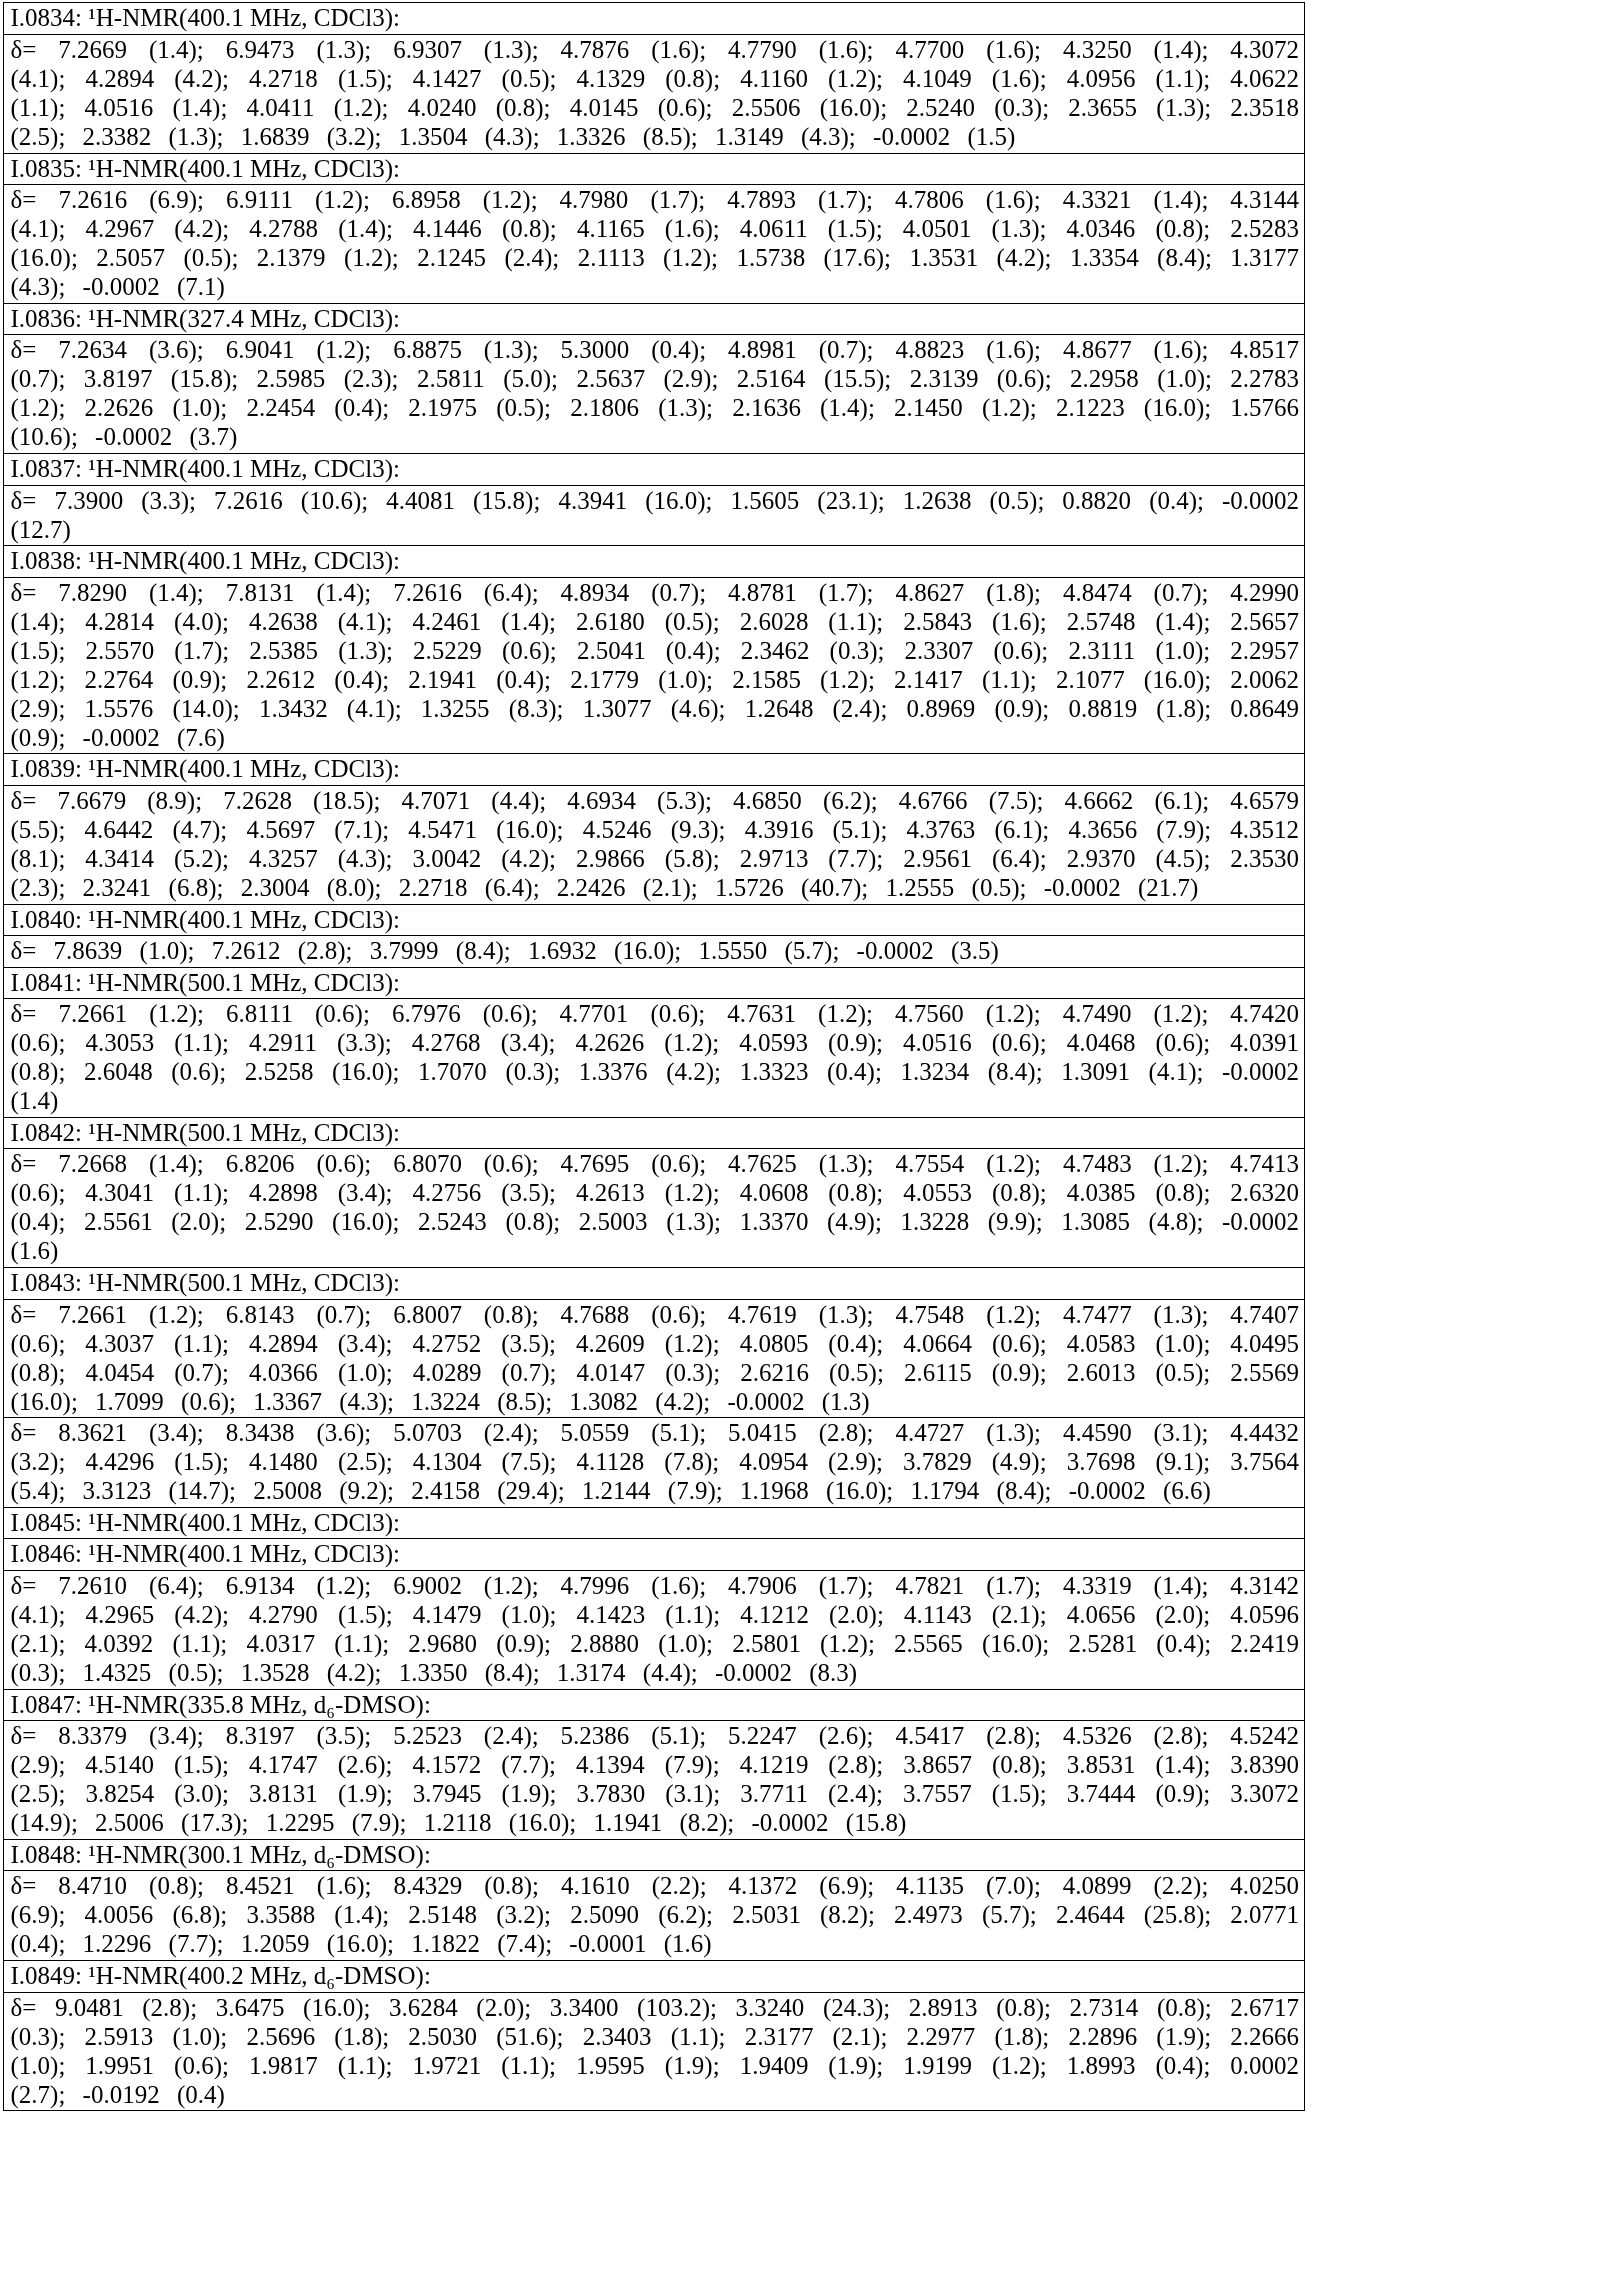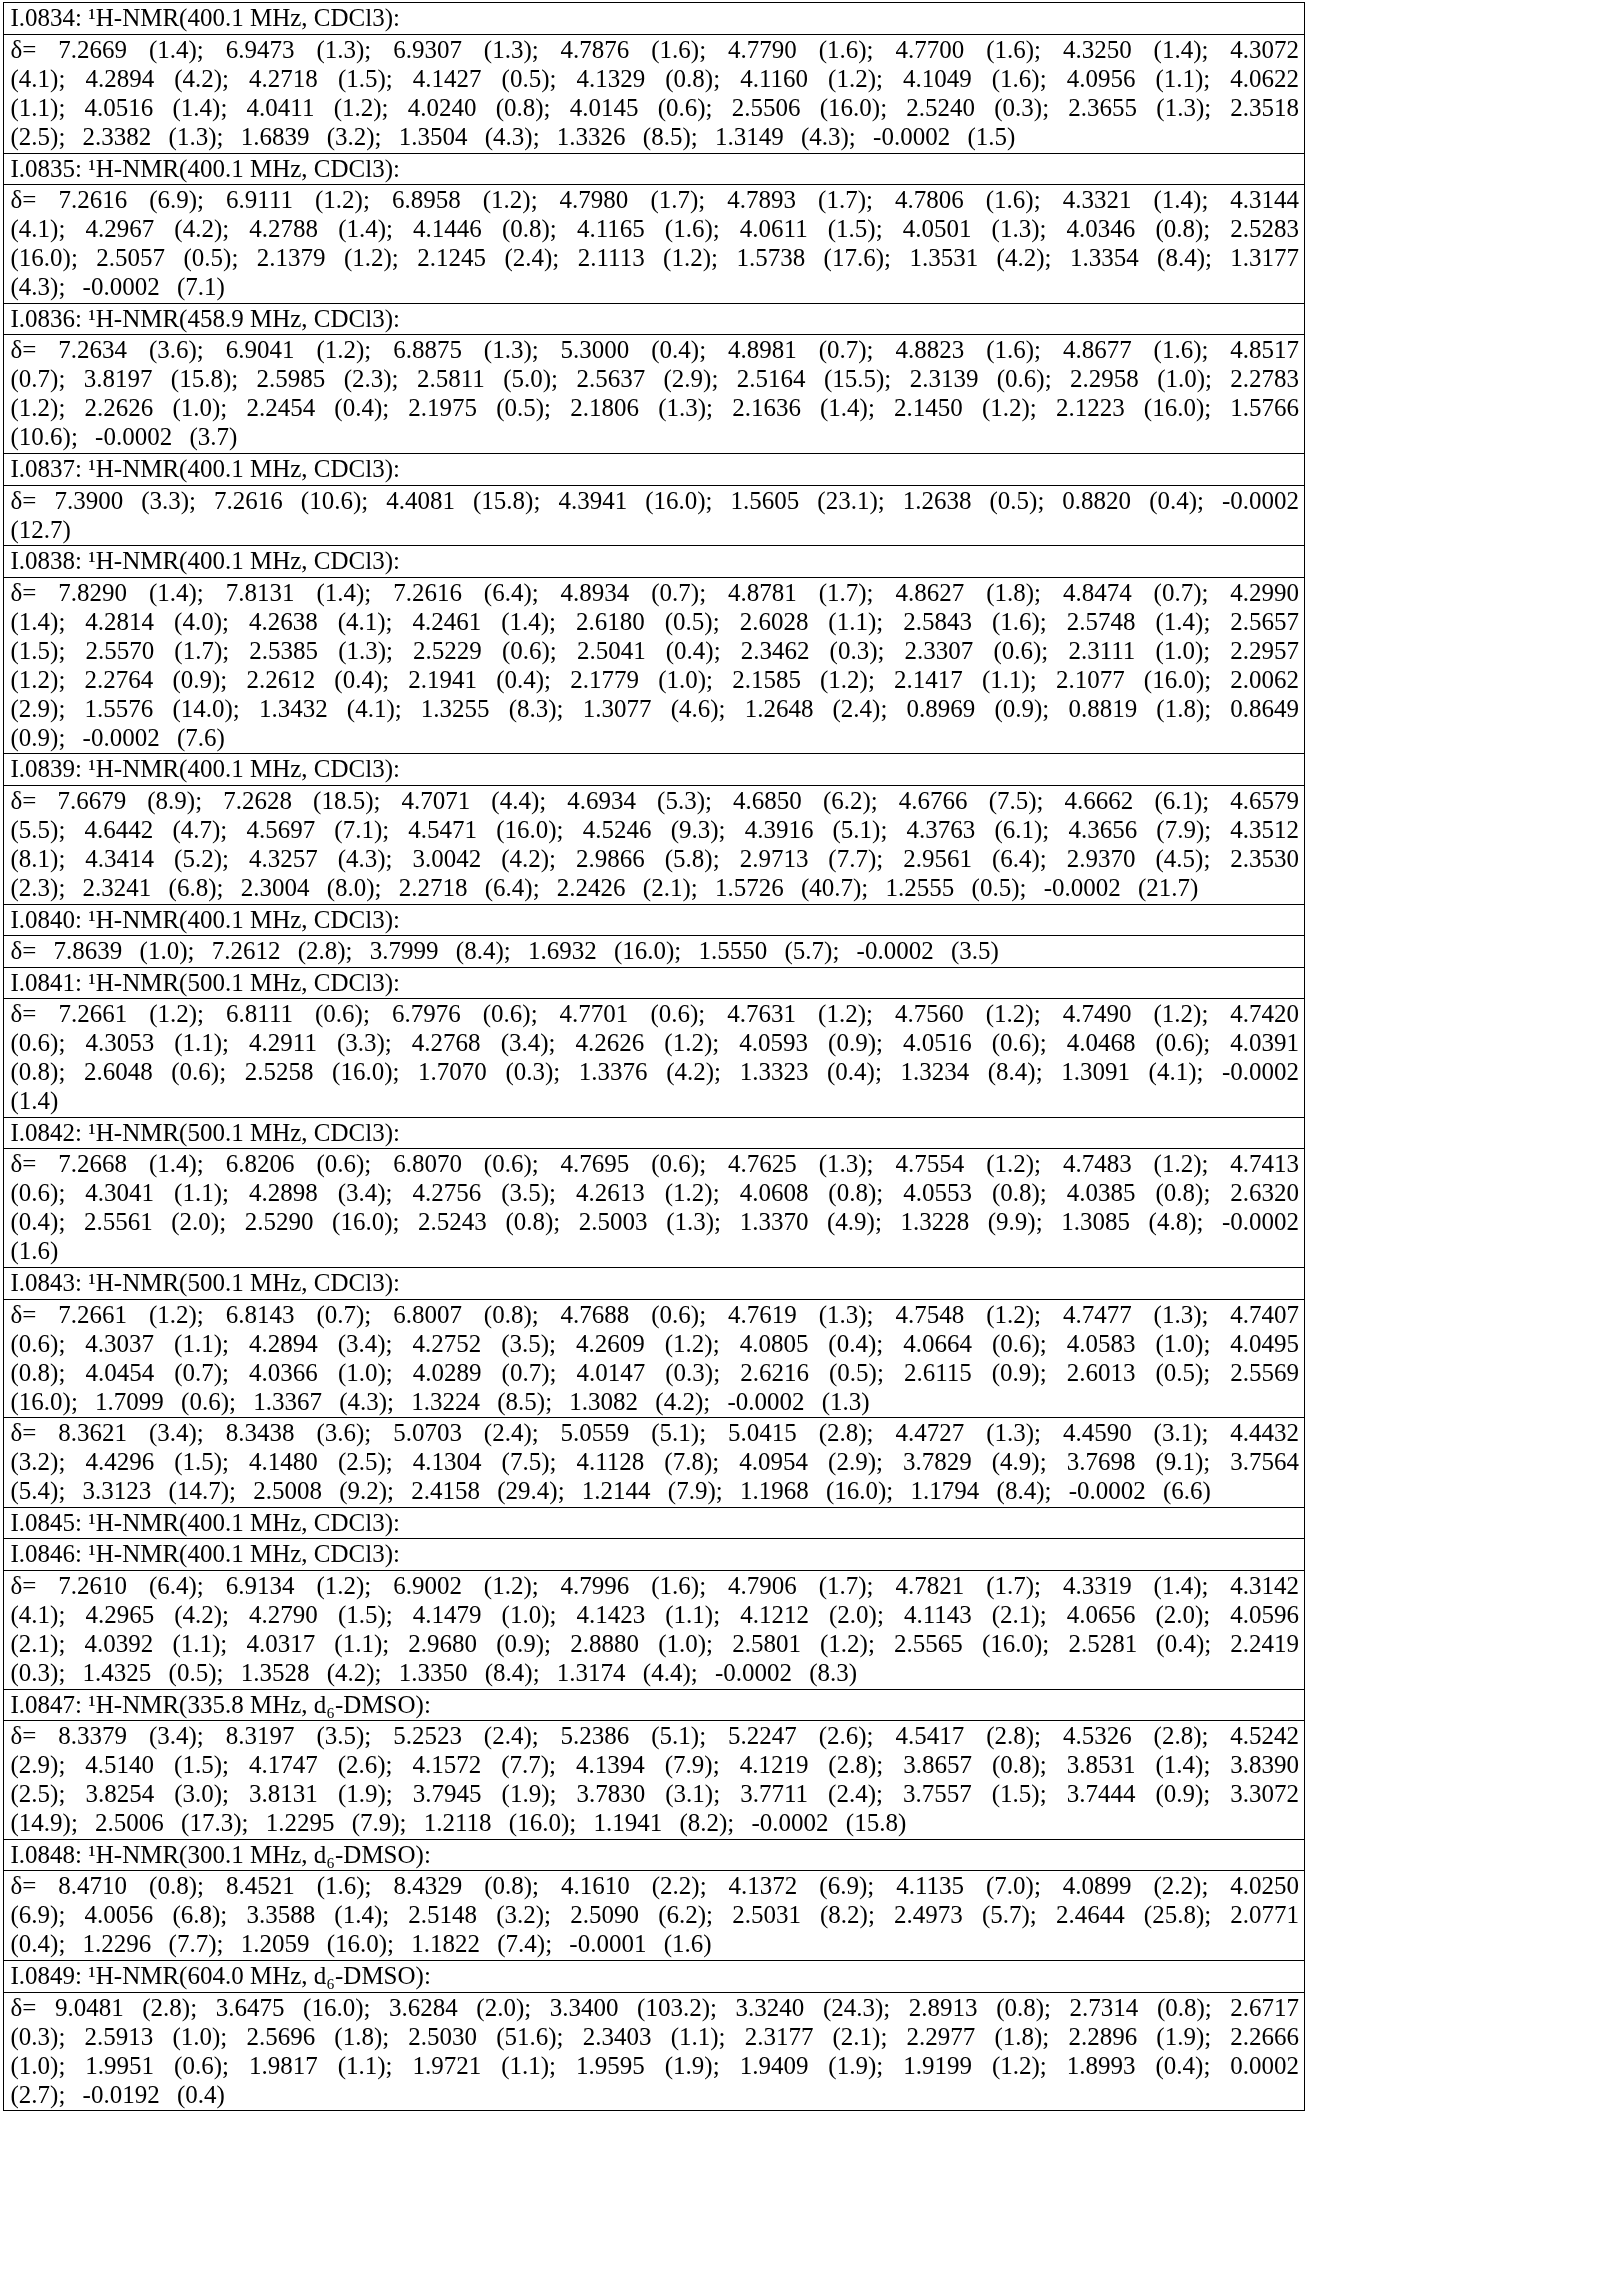--- a/index.html
+++ b/index.html
@@ -55,21 +55,21 @@
         <tr>
           <td class="cell peaks-cell">δ= 7.2669 (1.4); 6.9473 (1.3); 6.9307 (1.3); 4.7876 (1.6); 4.7790 (1.6); 4.7700 (1.6); 4.3250 (1.4); 4.3072 (4.1); 4.2894 (4.2); 4.2718 (1.5); 4.1427 (0.5); 4.1329 (0.8); 4.1160 (1.2); 4.1049 (1.6); 4.0956 (1.1); 4.0622 (1.1); 4.0516 (1.4); 4.0411 (1.2); 4.0240 (0.8); 4.0145 (0.6); 2.5506 (16.0); 2.5240 (0.3); 2.3655 (1.3); 2.3518 (2.5); 2.3382 (1.3); 1.6839 (3.2); 1.3504 (4.3); 1.3326 (8.5); 1.3149 (4.3); -0.0002 (1.5)</td>
         </tr>
         <tr>
           <td class="cell header-cell">I.0835: ¹H-NMR(400.1 MHz, CDCl3):</td>
         </tr>
         <tr>
           <td class="cell peaks-cell">δ= 7.2616 (6.9); 6.9111 (1.2); 6.8958 (1.2); 4.7980 (1.7); 4.7893 (1.7); 4.7806 (1.6); 4.3321 (1.4); 4.3144 (4.1); 4.2967 (4.2); 4.2788 (1.4); 4.1446 (0.8); 4.1165 (1.6); 4.0611 (1.5); 4.0501 (1.3); 4.0346 (0.8); 2.5283 (16.0); 2.5057 (0.5); 2.1379 (1.2); 2.1245 (2.4); 2.1113 (1.2); 1.5738 (17.6); 1.3531 (4.2); 1.3354 (8.4); 1.3177 (4.3); -0.0002 (7.1)</td>
         </tr>
         <tr>
-          <td class="cell header-cell">I.0836: ¹H-NMR(458.9 MHz, CDCl3):</td>
+          <td class="cell header-cell">I.0836: ¹H-NMR(327.4 MHz, CDCl3):</td>
         </tr>
         <tr>
           <td class="cell peaks-cell">δ= 7.2634 (3.6); 6.9041 (1.2); 6.8875 (1.3); 5.3000 (0.4); 4.8981 (0.7); 4.8823 (1.6); 4.8677 (1.6); 4.8517 (0.7); 3.8197 (15.8); 2.5985 (2.3); 2.5811 (5.0); 2.5637 (2.9); 2.5164 (15.5); 2.3139 (0.6); 2.2958 (1.0); 2.2783 (1.2); 2.2626 (1.0); 2.2454 (0.4); 2.1975 (0.5); 2.1806 (1.3); 2.1636 (1.4); 2.1450 (1.2); 2.1223 (16.0); 1.5766 (10.6); -0.0002 (3.7)</td>
         </tr>
         <tr>
           <td class="cell header-cell">I.0837: ¹H-NMR(400.1 MHz, CDCl3):</td>
         </tr>
         <tr>
           <td class="cell peaks-cell">δ= 7.3900 (3.3); 7.2616 (10.6); 4.4081 (15.8); 4.3941 (16.0); 1.5605 (23.1); 1.2638 (0.5); 0.8820 (0.4); -0.0002 (12.7)</td>
         </tr>
@@ -127,21 +127,21 @@
         <tr>
           <td class="cell peaks-cell">δ= 8.3379 (3.4); 8.3197 (3.5); 5.2523 (2.4); 5.2386 (5.1); 5.2247 (2.6); 4.5417 (2.8); 4.5326 (2.8); 4.5242 (2.9); 4.5140 (1.5); 4.1747 (2.6); 4.1572 (7.7); 4.1394 (7.9); 4.1219 (2.8); 3.8657 (0.8); 3.8531 (1.4); 3.8390 (2.5); 3.8254 (3.0); 3.8131 (1.9); 3.7945 (1.9); 3.7830 (3.1); 3.7711 (2.4); 3.7557 (1.5); 3.7444 (0.9); 3.3072 (14.9); 2.5006 (17.3); 1.2295 (7.9); 1.2118 (16.0); 1.1941 (8.2); -0.0002 (15.8)</td>
         </tr>
         <tr>
           <td class="cell header-cell">I.0848: ¹H-NMR(300.1 MHz, d₆-DMSO):</td>
         </tr>
         <tr>
           <td class="cell peaks-cell">δ= 8.4710 (0.8); 8.4521 (1.6); 8.4329 (0.8); 4.1610 (2.2); 4.1372 (6.9); 4.1135 (7.0); 4.0899 (2.2); 4.0250 (6.9); 4.0056 (6.8); 3.3588 (1.4); 2.5148 (3.2); 2.5090 (6.2); 2.5031 (8.2); 2.4973 (5.7); 2.4644 (25.8); 2.0771 (0.4); 1.2296 (7.7); 1.2059 (16.0); 1.1822 (7.4); -0.0001 (1.6)</td>
         </tr>
         <tr>
-          <td class="cell header-cell">I.0849: ¹H-NMR(604.0 MHz, d₆-DMSO):</td>
+          <td class="cell header-cell">I.0849: ¹H-NMR(400.2 MHz, d₆-DMSO):</td>
         </tr>
         <tr>
           <td class="cell peaks-cell">δ= 9.0481 (2.8); 3.6475 (16.0); 3.6284 (2.0); 3.3400 (103.2); 3.3240 (24.3); 2.8913 (0.8); 2.7314 (0.8); 2.6717 (0.3); 2.5913 (1.0); 2.5696 (1.8); 2.5030 (51.6); 2.3403 (1.1); 2.3177 (2.1); 2.2977 (1.8); 2.2896 (1.9); 2.2666 (1.0); 1.9951 (0.6); 1.9817 (1.1); 1.9721 (1.1); 1.9595 (1.9); 1.9409 (1.9); 1.9199 (1.2); 1.8993 (0.4); 0.0002 (2.7); -0.0192 (0.4)</td>
         </tr>
       </tbody>
   </table>
 </div>
 
 
 </body></html>

